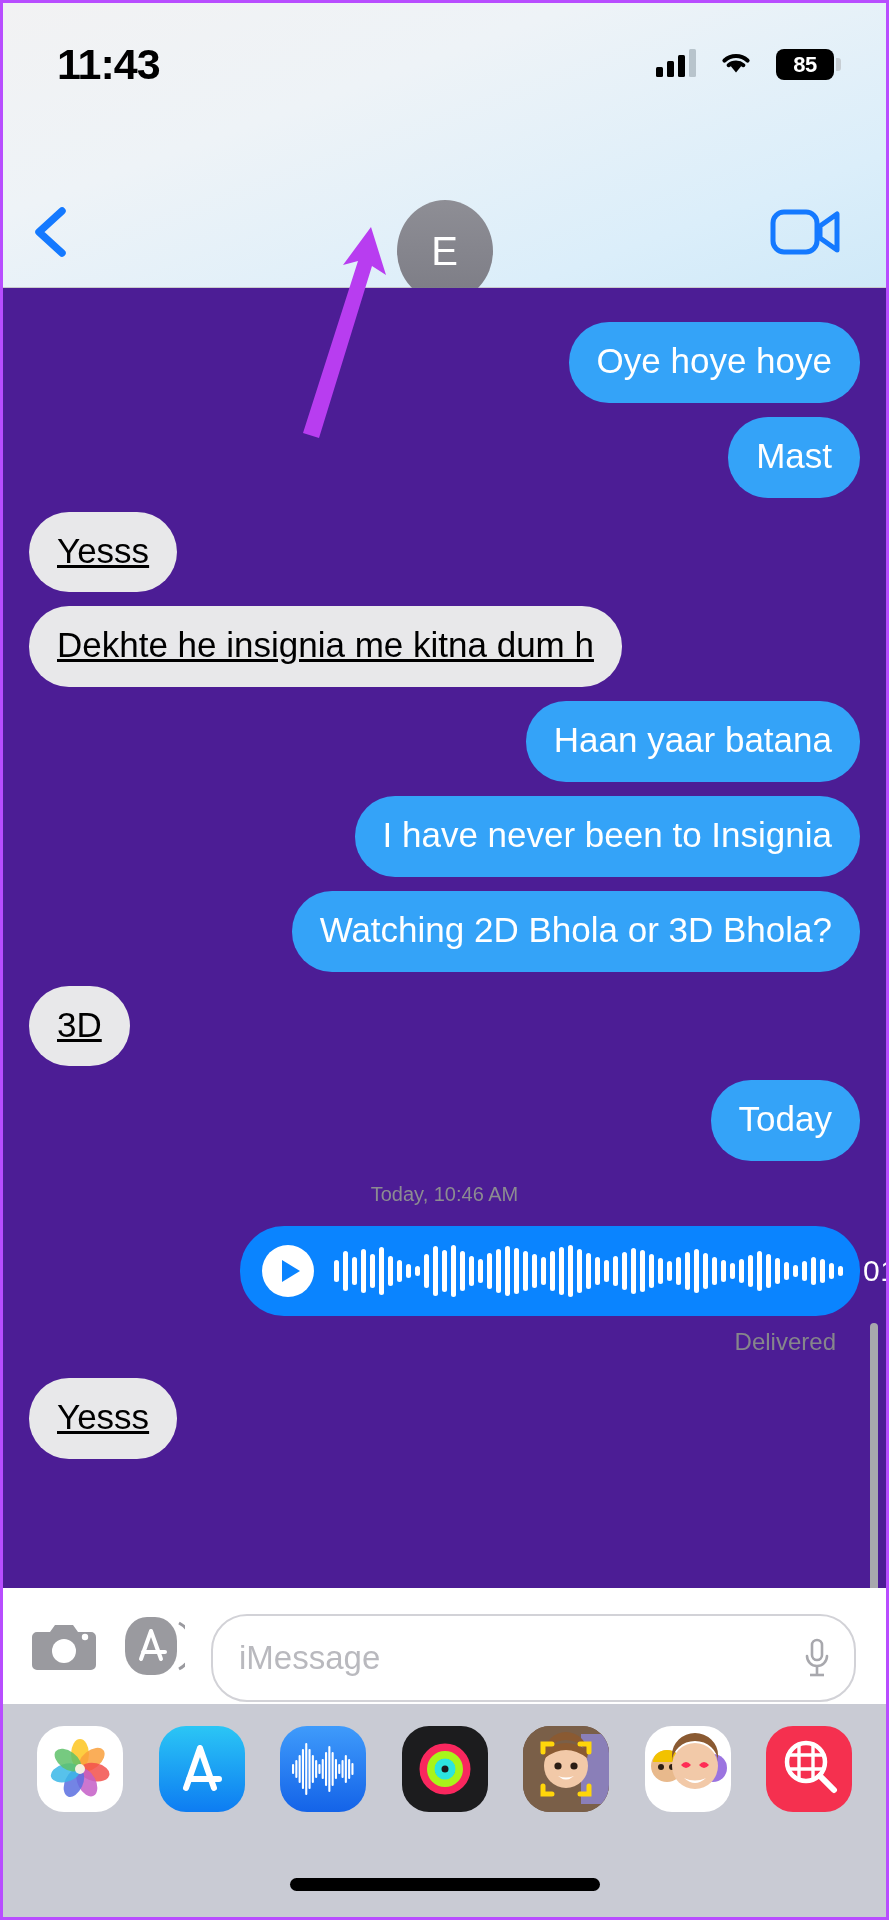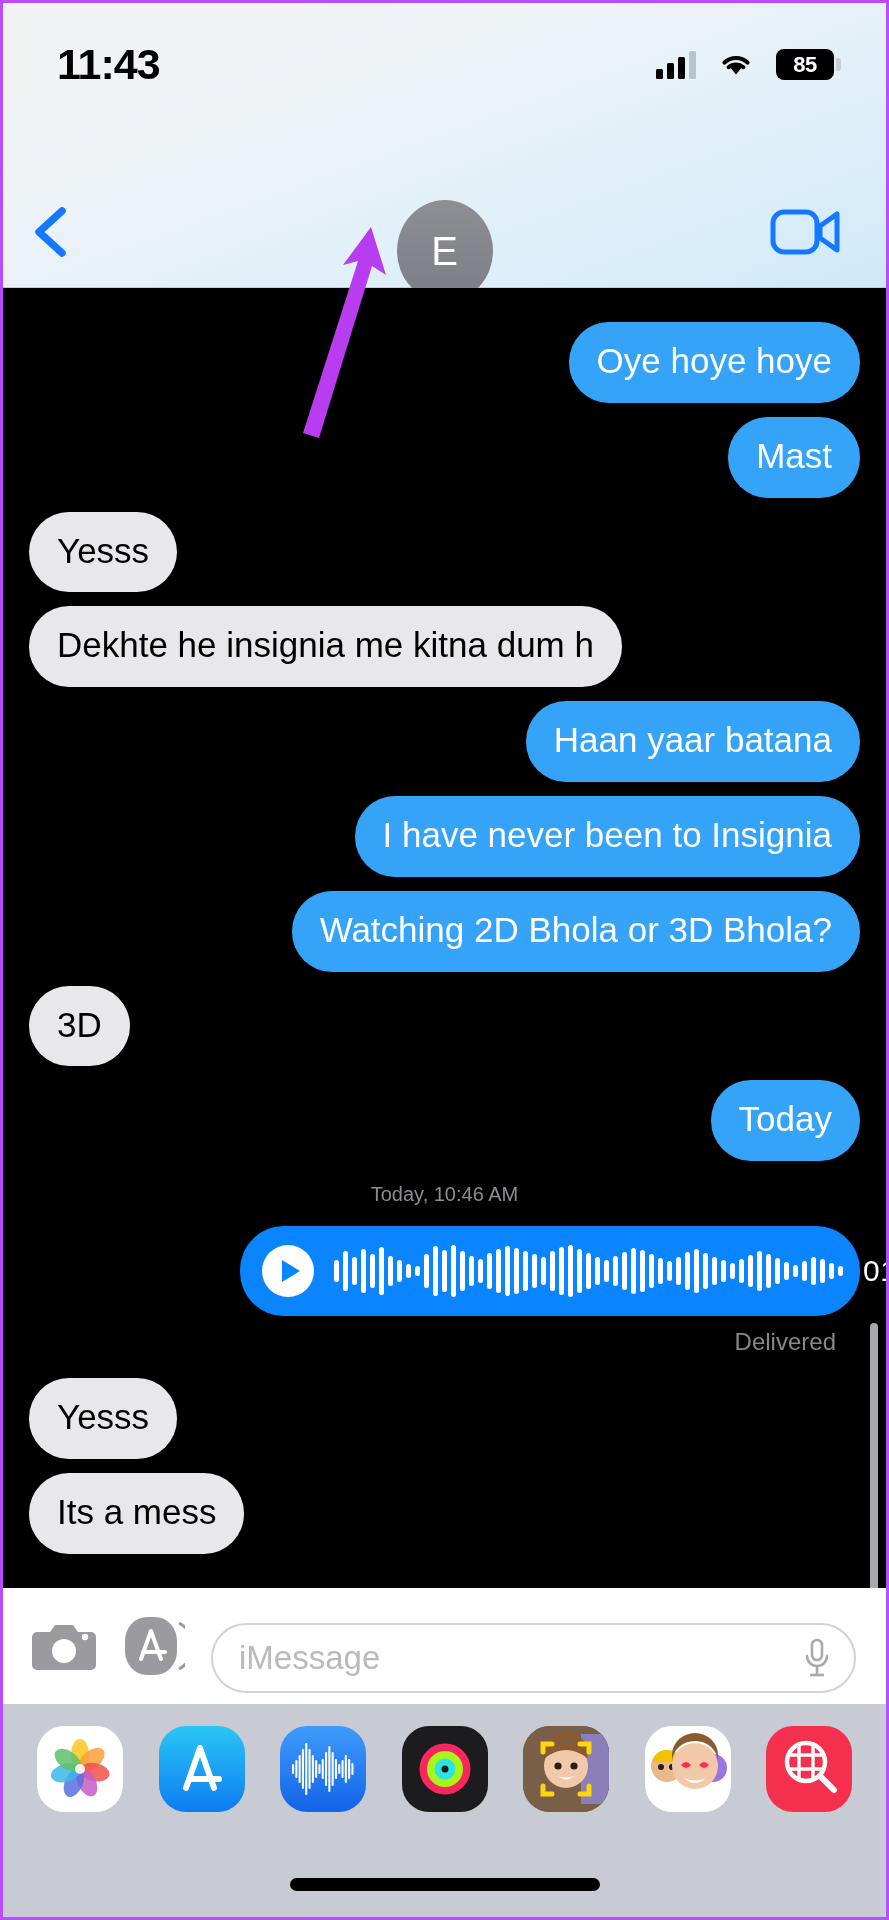--- a/index.html
+++ b/index.html
@@ -33,21 +33,21 @@
     align-items: center;
     justify-content: space-between;
     padding: 18px 52px 0 54px;
   }
   .clock {
     font-size: 43px;
     font-weight: bold;
     letter-spacing: -1px;
     color: #000;
   }
-  .status-right { display: flex; align-items: center; gap: 22px; }
+  .status-right { display: flex; align-items: flex-start; gap: 22px; }
 
   
   .cell { display: flex; align-items: flex-end; gap: 4px; height: 28px; }
   .cell i { display: block; width: 7px; background: #000; border-radius: 1.5px; }
   .cell i:nth-child(1) { height: 10px; }
   .cell i:nth-child(2) { height: 16px; }
   .cell i:nth-child(3) { height: 22px; }
   .cell i:nth-child(4) { height: 28px; background: #b8c4cc; }
 
   .wifi { width: 36px; height: 28px; }
@@ -91,27 +91,27 @@
     white-space: nowrap;
   }
   .contact-name { font-size: 25px; color: #0d0d0d; }
   .chev-small { font-size: 20px; color: #9a9aa0; line-height: 1; }
   .facetime-btn { position: absolute; right: 44px; top: 98px; }
 
   
   .thread {
     position: relative;
     flex: 1 1 auto;
-    background: #000000;
+    background: #4c1d95;
     padding: 34px 26px 10px 26px;
     overflow: hidden;
   }
   .row { display: flex; margin-bottom: 14px; }
   .row.out { justify-content: flex-end; }
-  .row.in  { justify-content: flex-start; }
+  .row.in  { justify-content: flex-start; text-decoration: underline; }
 
   .bubble {
     position: relative;
     max-width: 600px;
     padding: 17px 28px 19px 28px;
     border-radius: 40px;
     font-size: 35px;
     line-height: 1.28;
     word-wrap: break-word;
   }
@@ -204,21 +204,21 @@
     height: 116px;
     background: #ffffff;
     display: flex; align-items: center;
     padding: 0 30px 0 28px;
     gap: 26px;
   }
   .camera-btn { width: 66px; height: 56px; flex: 0 0 auto; }
   .appstore-btn { width: 62px; height: 62px; flex: 0 0 auto; position: relative; }
   .msg-field {
     flex: 1 1 auto;
-    height: 70px;
+    height: 88px;
     border: 2px solid #d2d2d7;
     border-radius: 36px;
     display: flex; align-items: center;
     padding: 0 22px 0 26px;
     background: #fff;
     margin-top: 24px;
   }
   .msg-placeholder { flex: 1 1 auto; font-size: 33px; color: #b9b9be; }
   .mic-icon { width: 30px; height: 42px; flex: 0 0 auto; }
 
@@ -395,23 +395,20 @@
         <div class="audio-dur">01:01</div>
       </div>
     </div>
 
     <div class="delivered">Delivered</div>
 
     <div id="msgs-bottom">
         <div class="row in">
           <div class="bubble in">Yesss</div>
         </div>
-        <div class="row in">
-          <div class="bubble in tail-in">Its a mess</div>
-        </div>
       </div>
 
     <div class="scroll-indicator"></div>
   </div>
 
   <div class="inputbar">
     <svg class="camera-btn" viewBox="0 0 66 56">
       <path d="M6 14 h13 l5 -7 h18 l5 7 h13 a5 5 0 0 1 5 5 v28 a5 5 0 0 1 -5 5 H6 a5 5 0 0 1 -5 -5 V19 a5 5 0 0 1 5 -5 Z" fill="#9a9a9f"></path>
       <circle cx="33" cy="33" r="12" fill="#ffffff"></circle>
       <circle cx="54" cy="19" r="3.2" fill="#ffffff"></circle>

